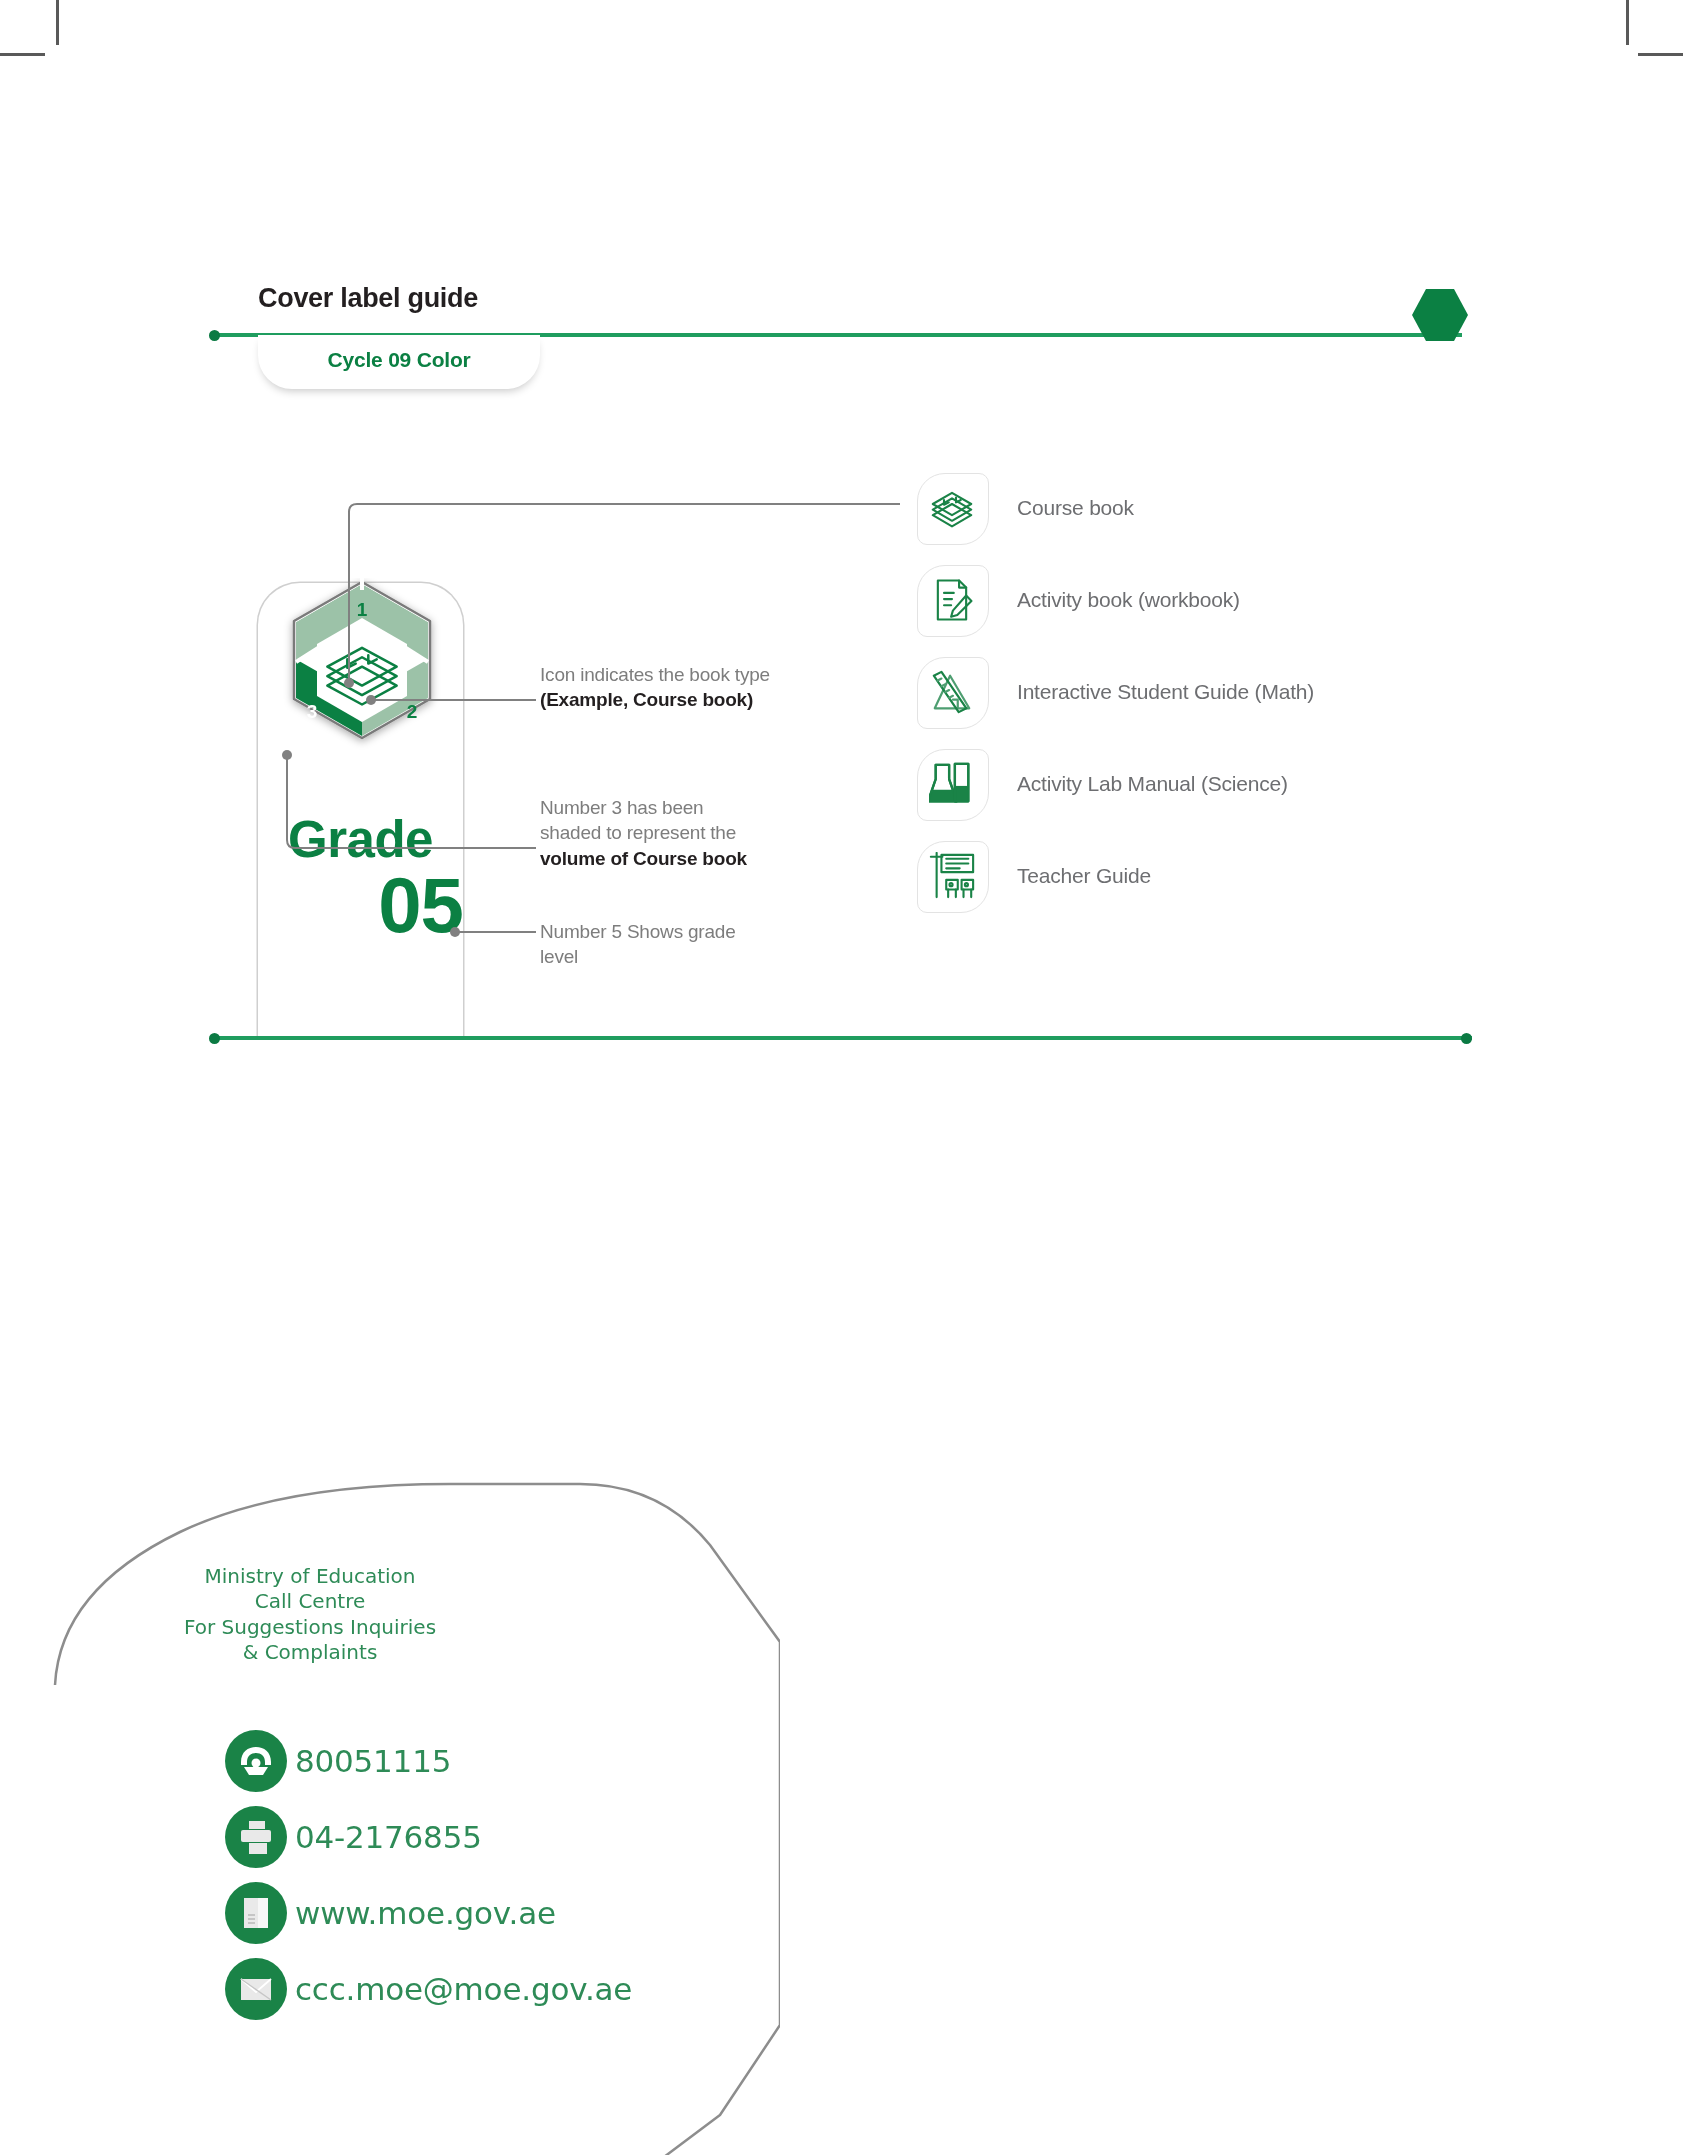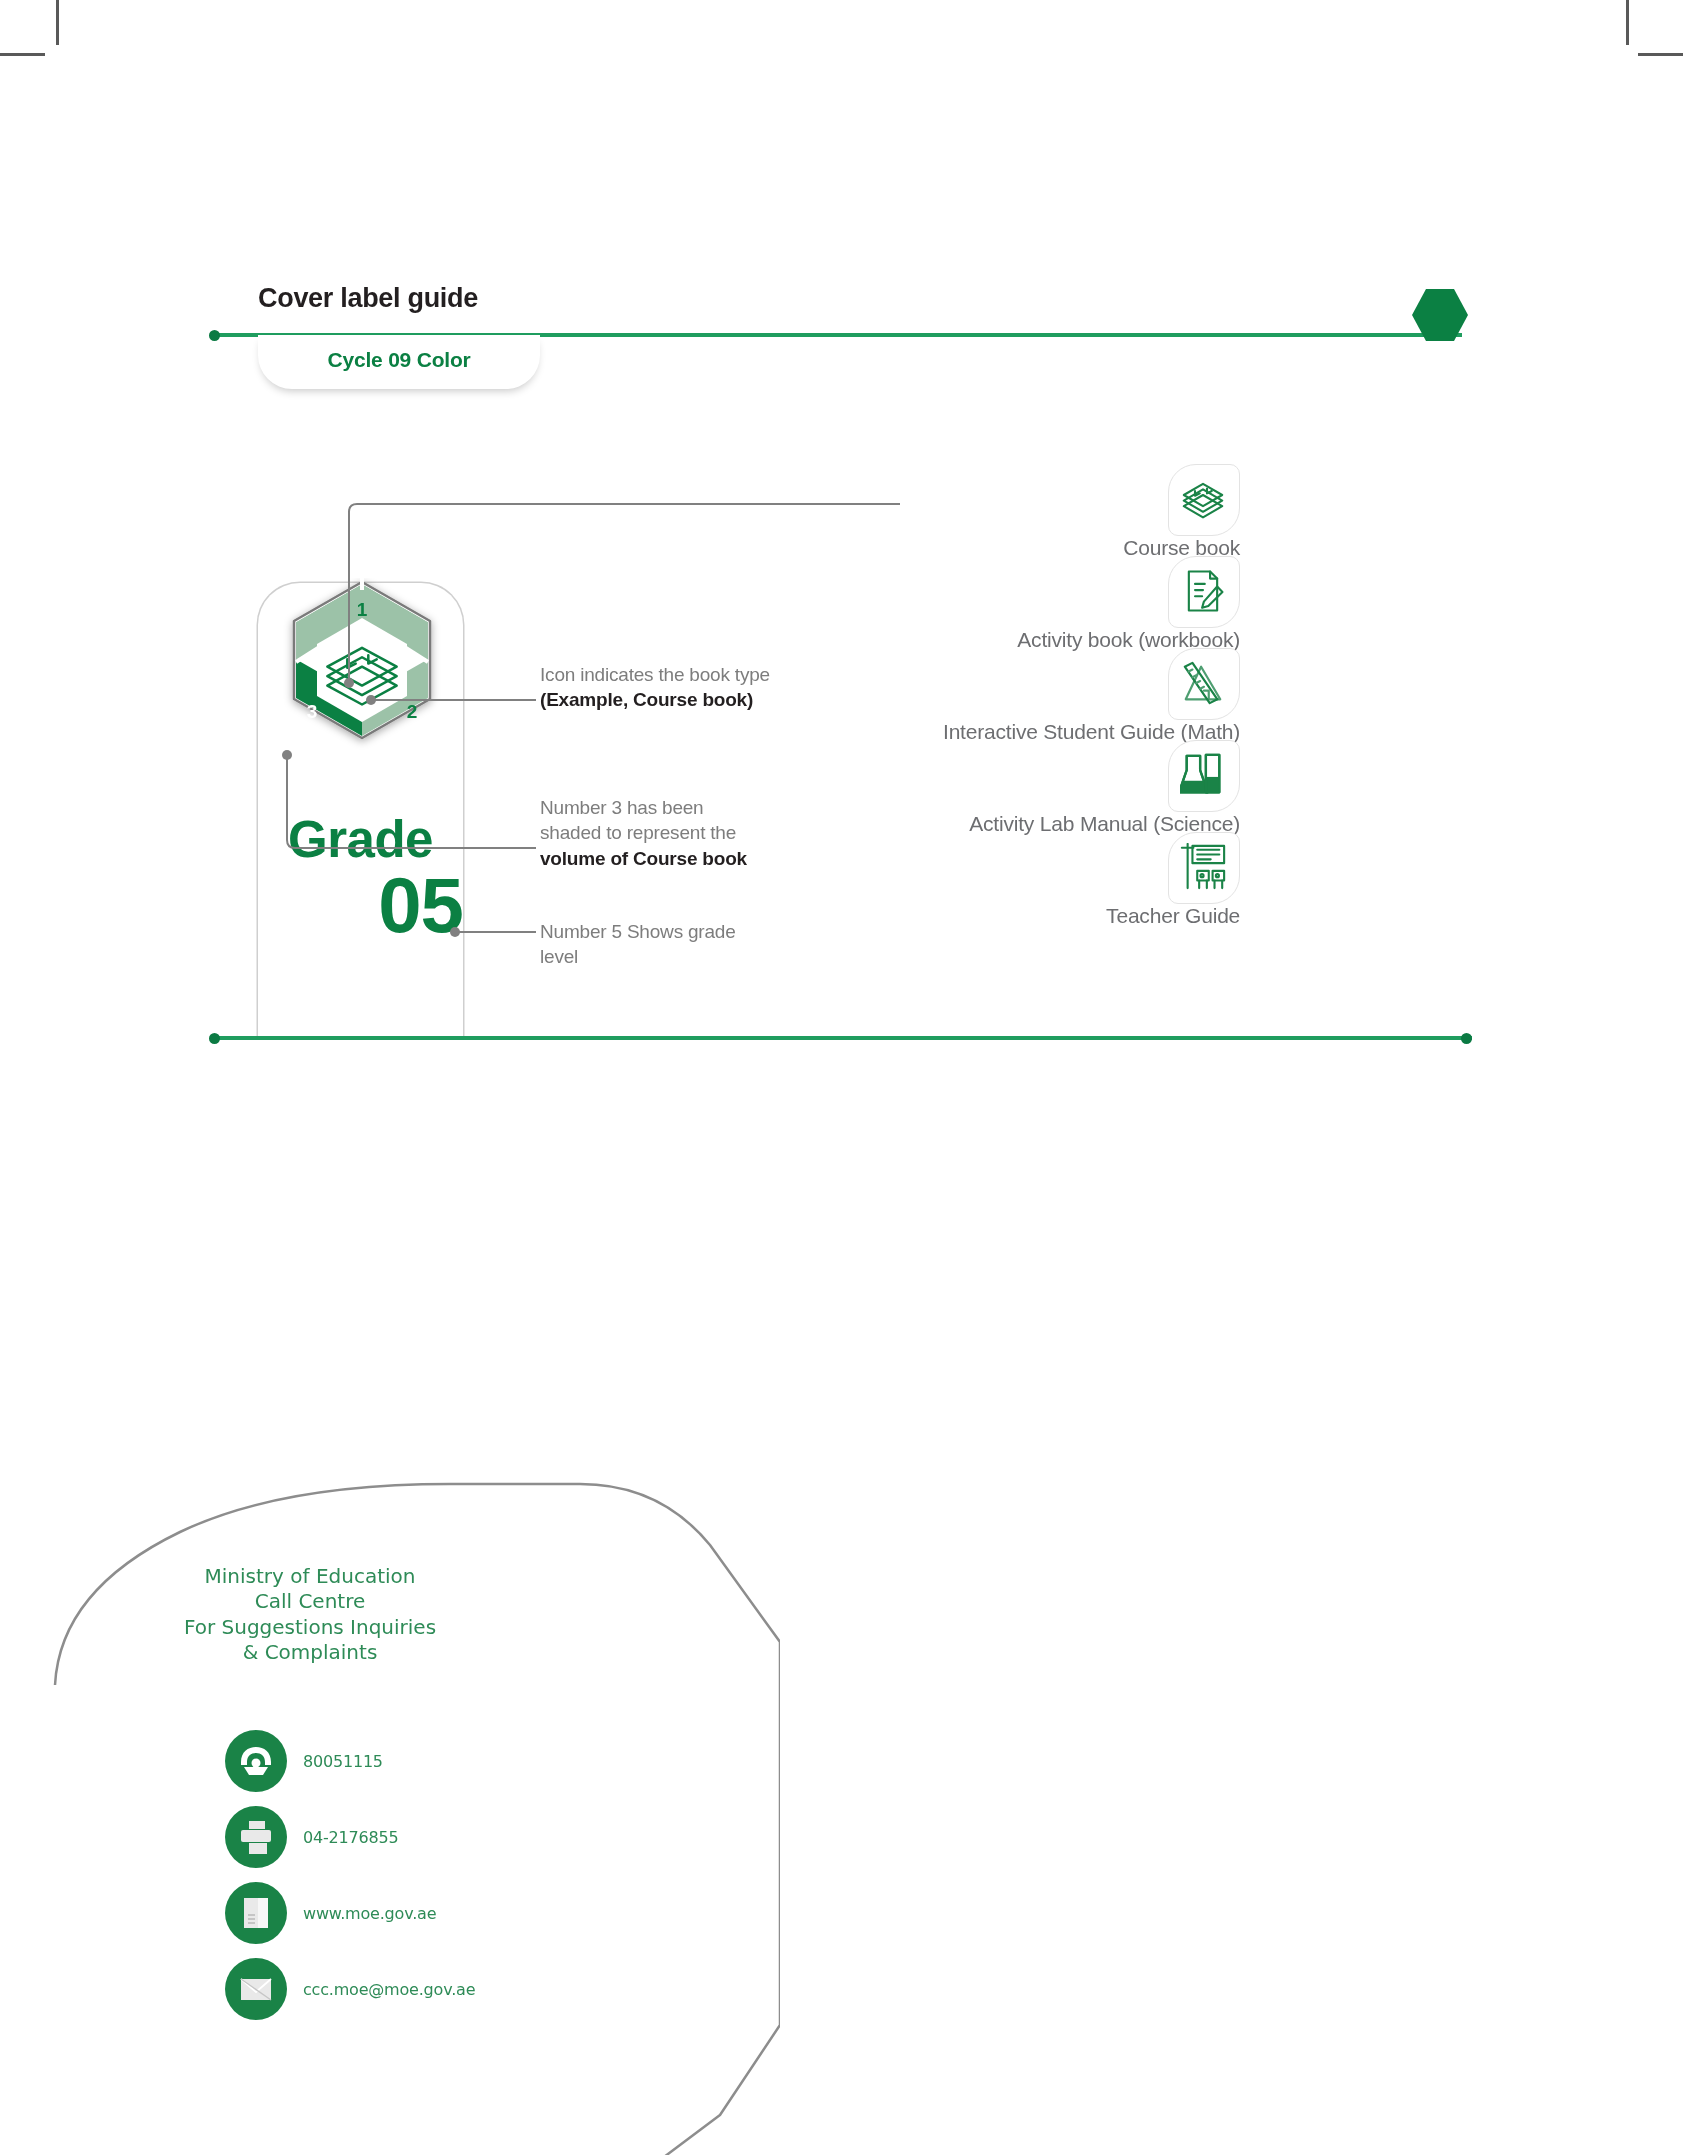--- a/index.html
+++ b/index.html
@@ -63,21 +63,21 @@
 
   
   .anno{position:absolute;font-size:19px;color:#7d7d7d;line-height:1.33;letter-spacing:-0.2px;}
   .anno b{color:#231f20;font-weight:bold;}
   #anno-1{left:540px;top:662px;width:340px;}
   #anno-2{left:540px;top:795px;width:300px;}
   #anno-3{left:540px;top:919px;width:290px;}
 
   
   #legend{position:absolute;left:915px;top:462px;}
-  .legend-row{display:flex;align-items:flex-end;height:92px;flex-direction:column;}
+  .legend-row{display:flex;align-items:center;height:92px;}
   .legend-badge{
     position:relative;width:74px;height:74px;flex:0 0 74px;
     display:flex;align-items:center;justify-content:center;
   }
   .legend-badge .blob{
     position:absolute;left:2px;top:2px;width:70px;height:70px;
     border:1.5px solid #e3e3e3;background:#fff;
     border-radius:28px 10px 28px 10px;
   }
   .legend-badge svg{position:relative;z-index:2;}
@@ -101,21 +101,21 @@
     position:absolute;left:110px;top:1564px;width:400px;text-align:center;
     color:#2e8b57;font-size:20px;line-height:1.27;font-family:"DejaVu Sans", sans-serif;
   }
   #contact-list{position:absolute;left:225px;top:1723px;}
   .contact-row{display:flex;align-items:center;height:76px;}
   .contact-icon{
     width:62px;height:62px;flex:0 0 62px;border-radius:50%;background:#1a8347;
     display:flex;align-items:center;justify-content:center;position:relative;
   }
   .contact-text{
-    margin-left:16px;font-size:16px;color:#2e8b57;letter-spacing:-0.2px;
+    margin-left:8px;font-size:31px;color:#2e8b57;letter-spacing:-0.2px;
     font-family:"DejaVu Sans", sans-serif;
   }
 </style>
 </head>
 <body>
 
 <div class="crop v" style="left:56px;top:0;"></div>
 <div class="crop h" style="left:0;top:53px;"></div>
 <div class="crop v" style="left:1626px;top:0;"></div>
 <div class="crop h" style="left:1638px;top:53px;"></div>

